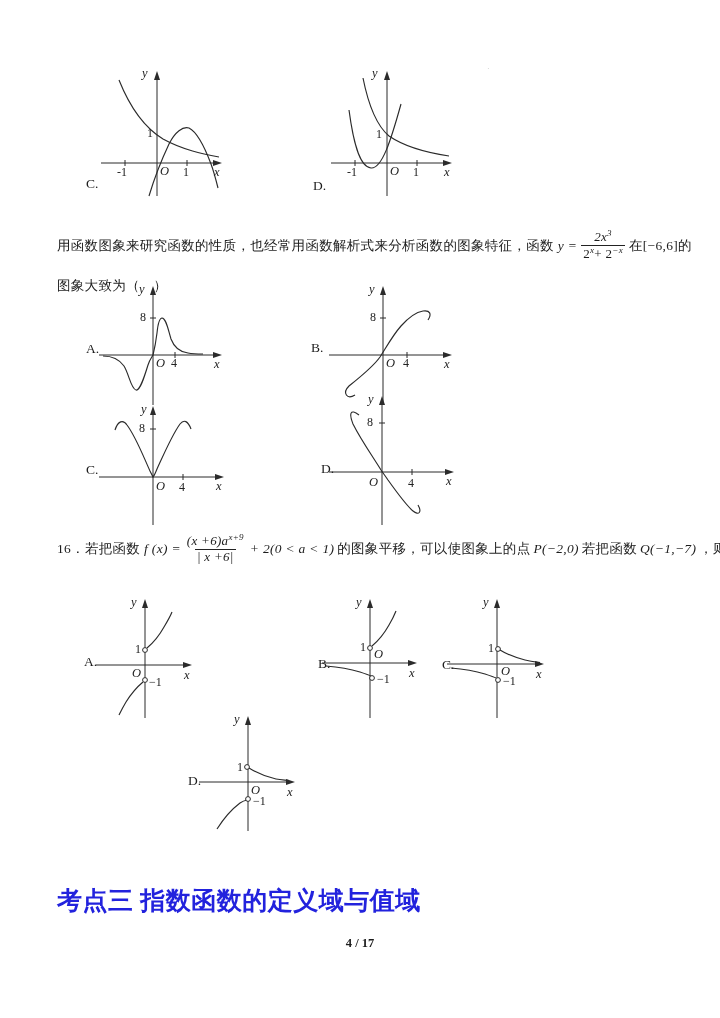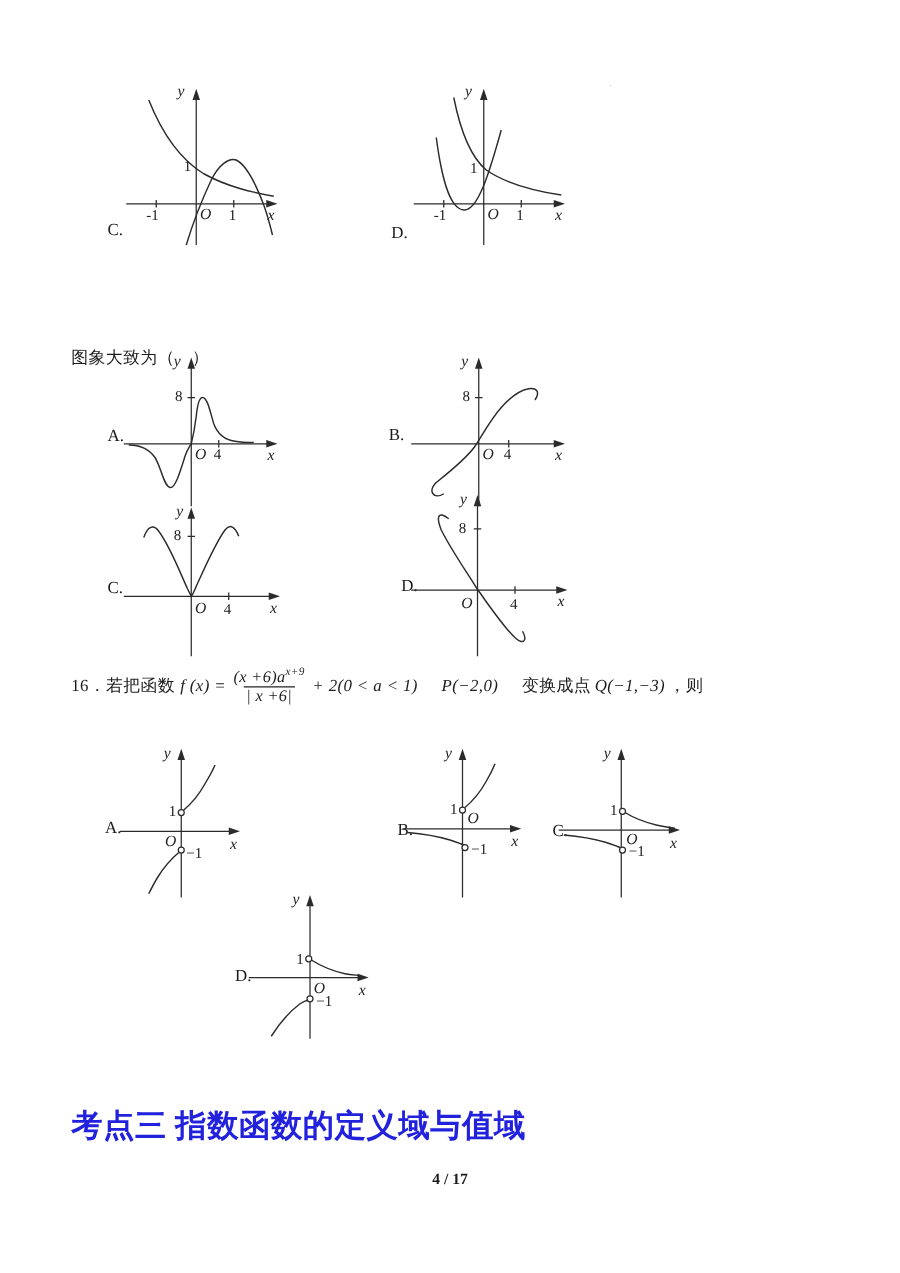--- a/index.html
+++ b/index.html
@@ -70,20 +70,29 @@
       <path class="curve" d="M 38,12 C 44,42 52,60 64,70 C 80,81 104,87 124,90"></path>
     </svg>
     <span class="glabel" style="left:47px;top:1px">y</span>
     <span class="glabel" style="left:119px;top:100px">x</span>
     <span class="glabel" style="left:65px;top:99px">O</span>
     <span class="glabel gnum" style="left:22px;top:100px">-1</span>
     <span class="glabel gnum" style="left:88px;top:100px">1</span>
     <span class="glabel gnum" style="left:51px;top:62px">1</span>
   </div>
 
+  <div class="tline fline" style="left:57px;top:229px">
+    <span>用函数图象来研究函数的性质，也经常用函数解析式来分析函数的图象特征，函数</span>
+    <span class="mi" style="margin-left:4px">y =</span>
+    <span class="frac">
+      <span class="num"><span class="mi">2x</span><span class="sup">3</span></span>
+      <span class="den"><span>2</span><span class="sup">x</span><span>+ 2</span><span class="sup">−x</span></span>
+    </span>
+    <span>在[−6,6]的</span>
+  </div>
   <div class="tline" style="left:57px;top:277px">图象大致为（　）</div>
 
   <span class="opt" style="left:86px;top:341px">A.</span>
   <div class="graph" style="left:95px;top:283px;width:135px;height:125px">
     <svg width="135" height="125" viewBox="0 0 135 125">
       <line class="axis" x1="58" y1="10" x2="58" y2="122"></line>
       <polygon class="arrow" points="58,3 55,12 61,12"></polygon>
       <line class="axis" x1="4" y1="72" x2="120" y2="72"></line>
       <polygon class="arrow" points="127,72 118,69 118,75"></polygon>
       <line class="tick" x1="55" y1="35" x2="61" y2="35"></line>
@@ -153,23 +162,24 @@
   </div>
 
   <div class="tline fline" style="left:57px;top:533px">
     <span>16．若把函数</span>
     <span class="mi" style="margin-left:4px">f (x) =</span>
     <span class="frac">
       <span class="num"><span class="mi">(x +6)a</span><span class="sup">x+9</span></span>
       <span class="den"><span class="mi">| x +6|</span></span>
     </span>
     <span class="mi">+ 2(0 &lt; a &lt; 1)</span>
-    <span class="mi" style="margin:0 19px">P(−2,0)</span>
-    <span>变换成点</span>
-    <span class="mi" style="margin:0 3px">Q(−1,−3)</span>
+    <span style="margin-left:3px">的图象平移，可以使图象上的点</span>
+    <span class="mi" style="margin:0 3px">P(−2,0)</span>
+    <span>若把函数</span>
+    <span class="mi" style="margin:0 3px">Q(−1,−7)</span>
     <span>，则</span>
   </div>
 
   <span class="opt" style="left:84px;top:654px">A.</span>
   <div class="graph" style="left:92px;top:596px;width:112px;height:126px">
     <svg width="112" height="126" viewBox="0 0 112 126">
       <line class="axis" x1="53" y1="10" x2="53" y2="122"></line>
       <polygon class="arrow" points="53,3 50,12 56,12"></polygon>
       <line class="axis" x1="4" y1="69" x2="93" y2="69"></line>
       <polygon class="arrow" points="100,69 91,66 91,72"></polygon>

